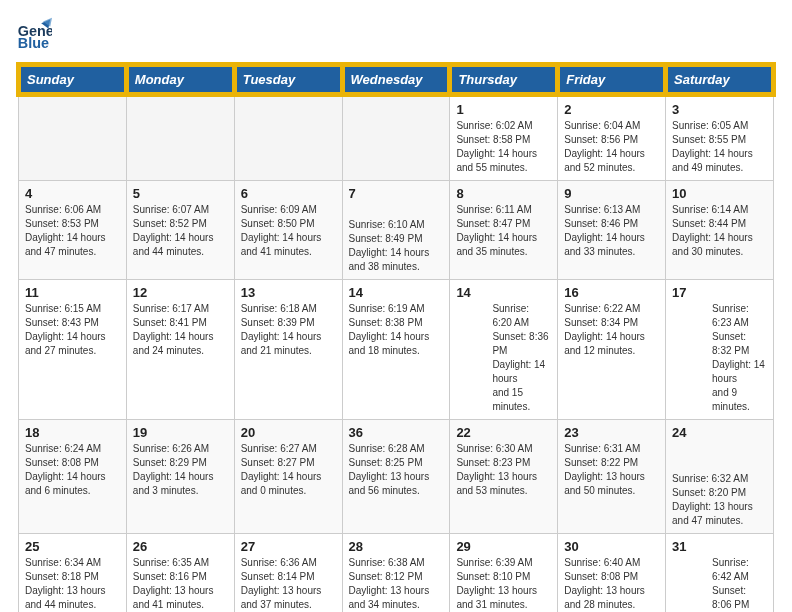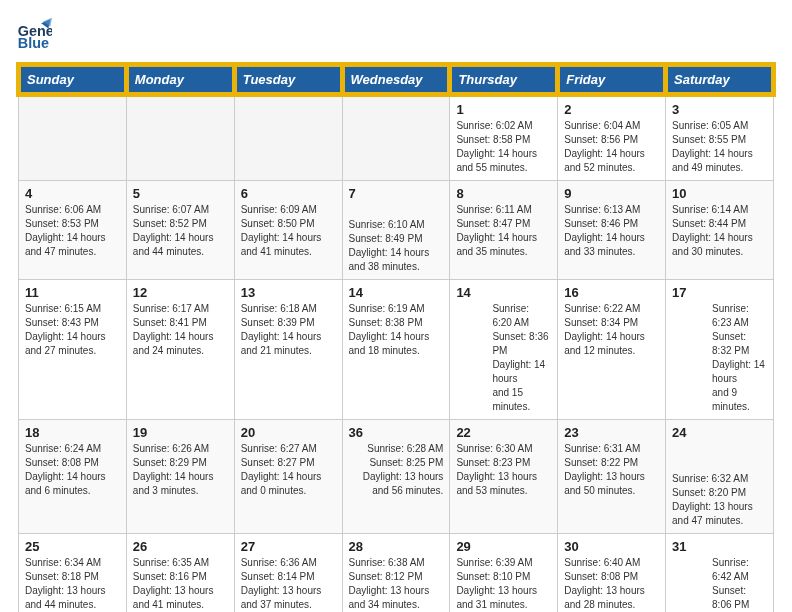--- a/index.html
+++ b/index.html
@@ -270,21 +270,21 @@
         </td>
         <td>
           <div class="day-number">20</div>
           <div class="day-info" style="white-space: pre-line;">Sunrise: 6:27 AM
 Sunset: 8:27 PM
 Daylight: 14 hours
 and 0 minutes.</div>
         </td>
         <td>
           <div class="day-number">36</div>
-          <div class="day-info" style="white-space: pre-line; text-align: right;">Sunrise: 6:28 AM
+          <div class="day-info" style="white-space: pre-line;">Sunrise: 6:28 AM
 Sunset: 8:25 PM
 Daylight: 13 hours
 and 56 minutes.</div>
         </td>
         <td>
           <div class="day-number">22</div>
           <div class="day-info" style="white-space: pre-line;">Sunrise: 6:30 AM
 Sunset: 8:23 PM
 Daylight: 13 hours
 and 53 minutes.</div>

